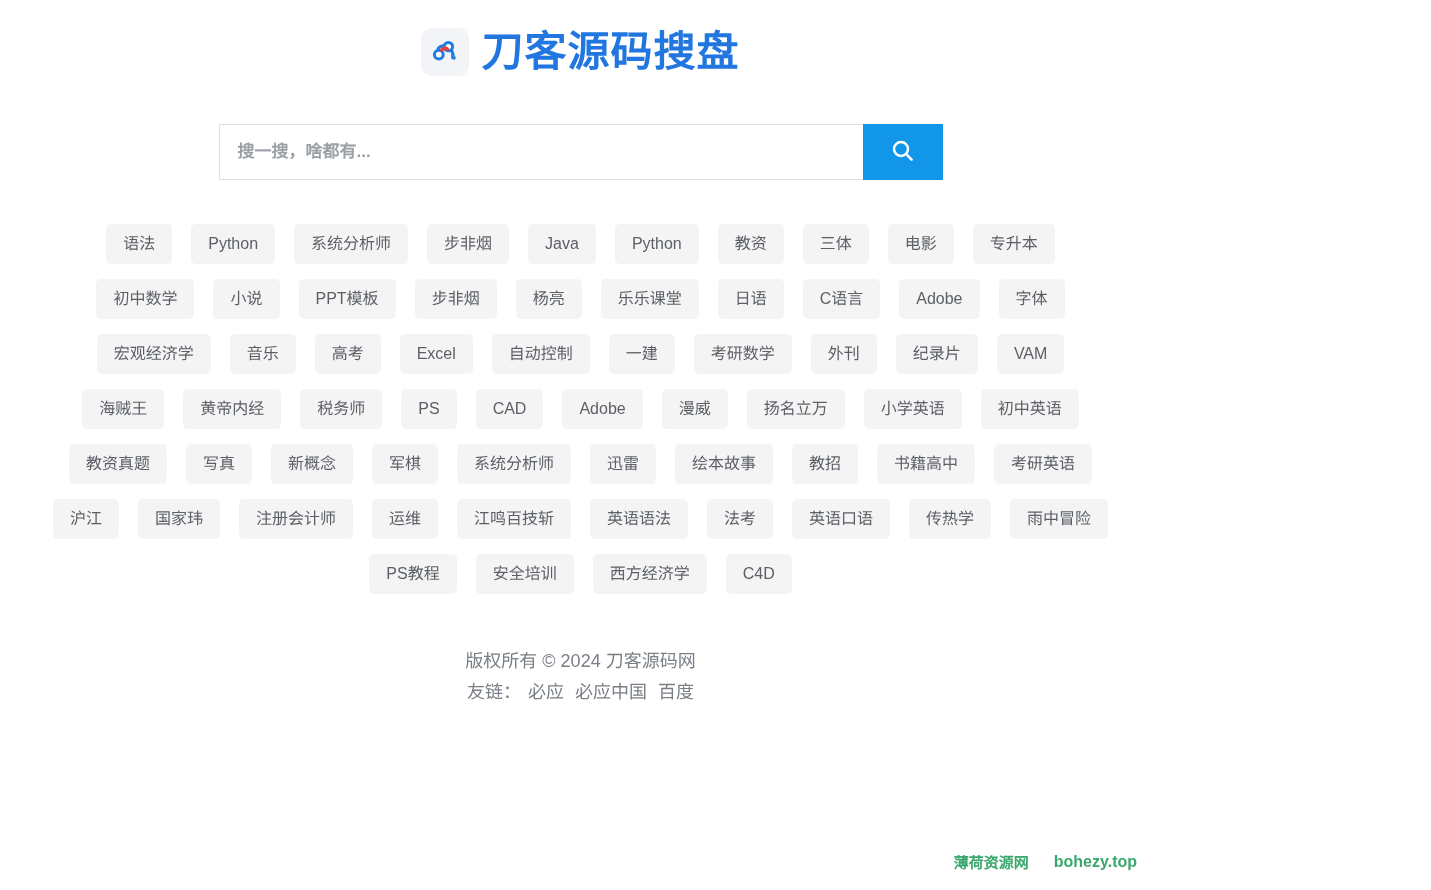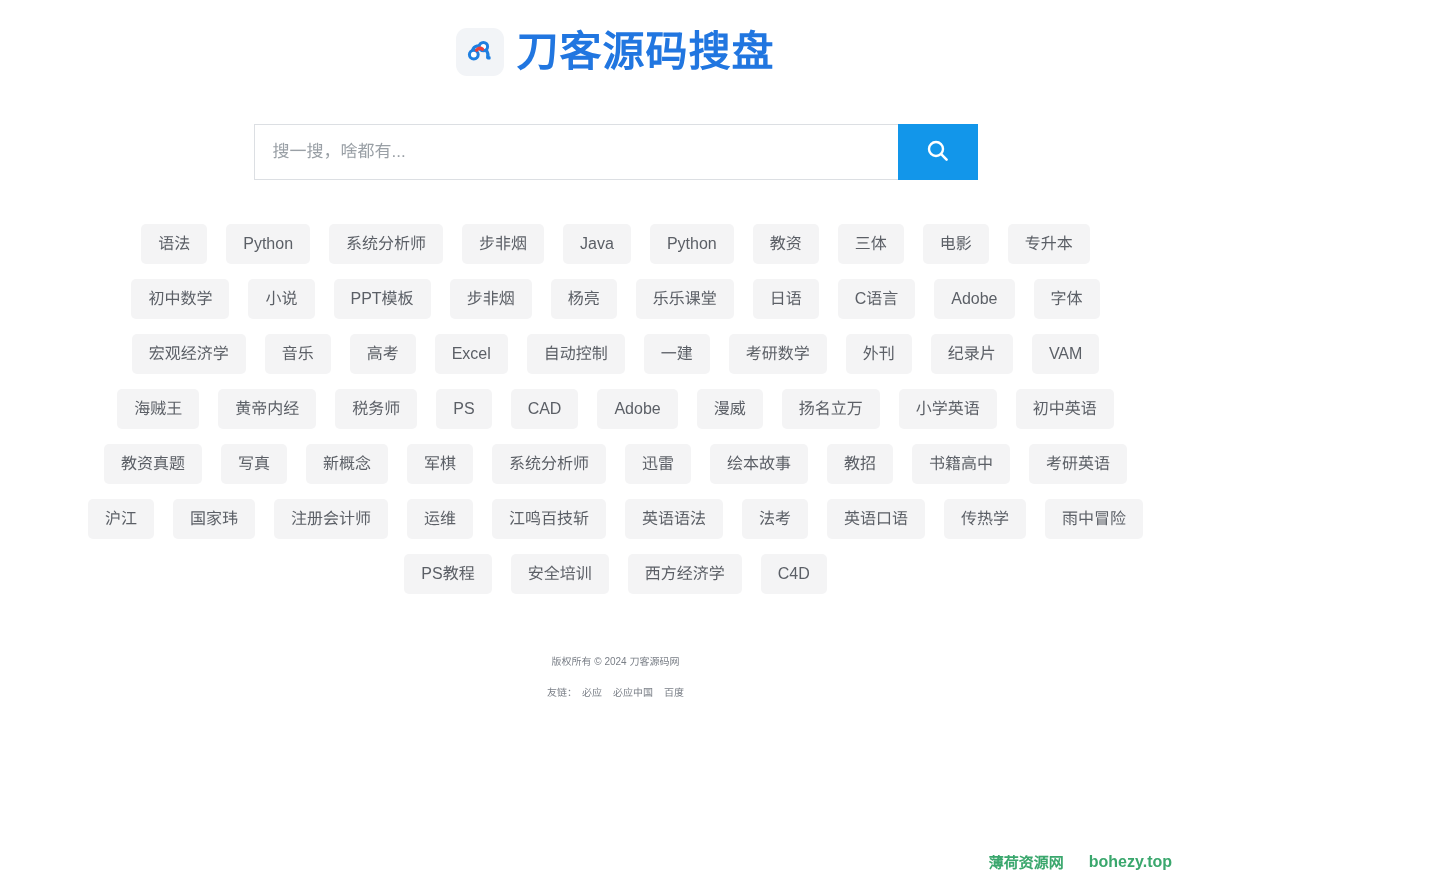--- a/index.html
+++ b/index.html
@@ -10,21 +10,20 @@
     height: 890px;
     background: #ffffff;
     font-family: "Liberation Sans", "DejaVu Sans", sans-serif;
     overflow: hidden;
   }
   #page {
     position: relative;
     width: 1161px;
     height: 890px;
     background: #ffffff;
-    margin-left: 35px;
   }
 
   
   .header {
     padding-top: 28px;
     display: flex;
     align-items: center;
     justify-content: center;
   }
   .logo-wrap {
@@ -67,20 +66,21 @@
     flex: 1 1 auto;
     border: 1px solid #dcdfe3;
     border-right: none;
     background: #ffffff;
     font-size: 17px;
     color: #333333;
     padding: 0 18px;
     outline: none;
     box-sizing: border-box;
     font-family: "Liberation Sans", "DejaVu Sans", sans-serif;
+    font-weight: bold;
   }
   .search-input::placeholder {
     color: #9aa0a6;
   }
   .search-btn {
     width: 80px;
     background: #1296ea;
     border: none;
     cursor: pointer;
     display: flex;
@@ -115,21 +115,21 @@
     cursor: pointer;
     text-decoration: none;
     display: inline-block;
   }
 
   
   .footer {
     margin-top: 52px;
     text-align: center;
     color: #7a7f87;
-    font-size: 10px;
+    font-size: 18px;
     line-height: 31px;
   }
   .footer-links {
     display: inline-flex;
     gap: 11px;
     align-items: flex-end;
   }
   .footer a {
     color: #7a7f87;
     text-decoration: none;

